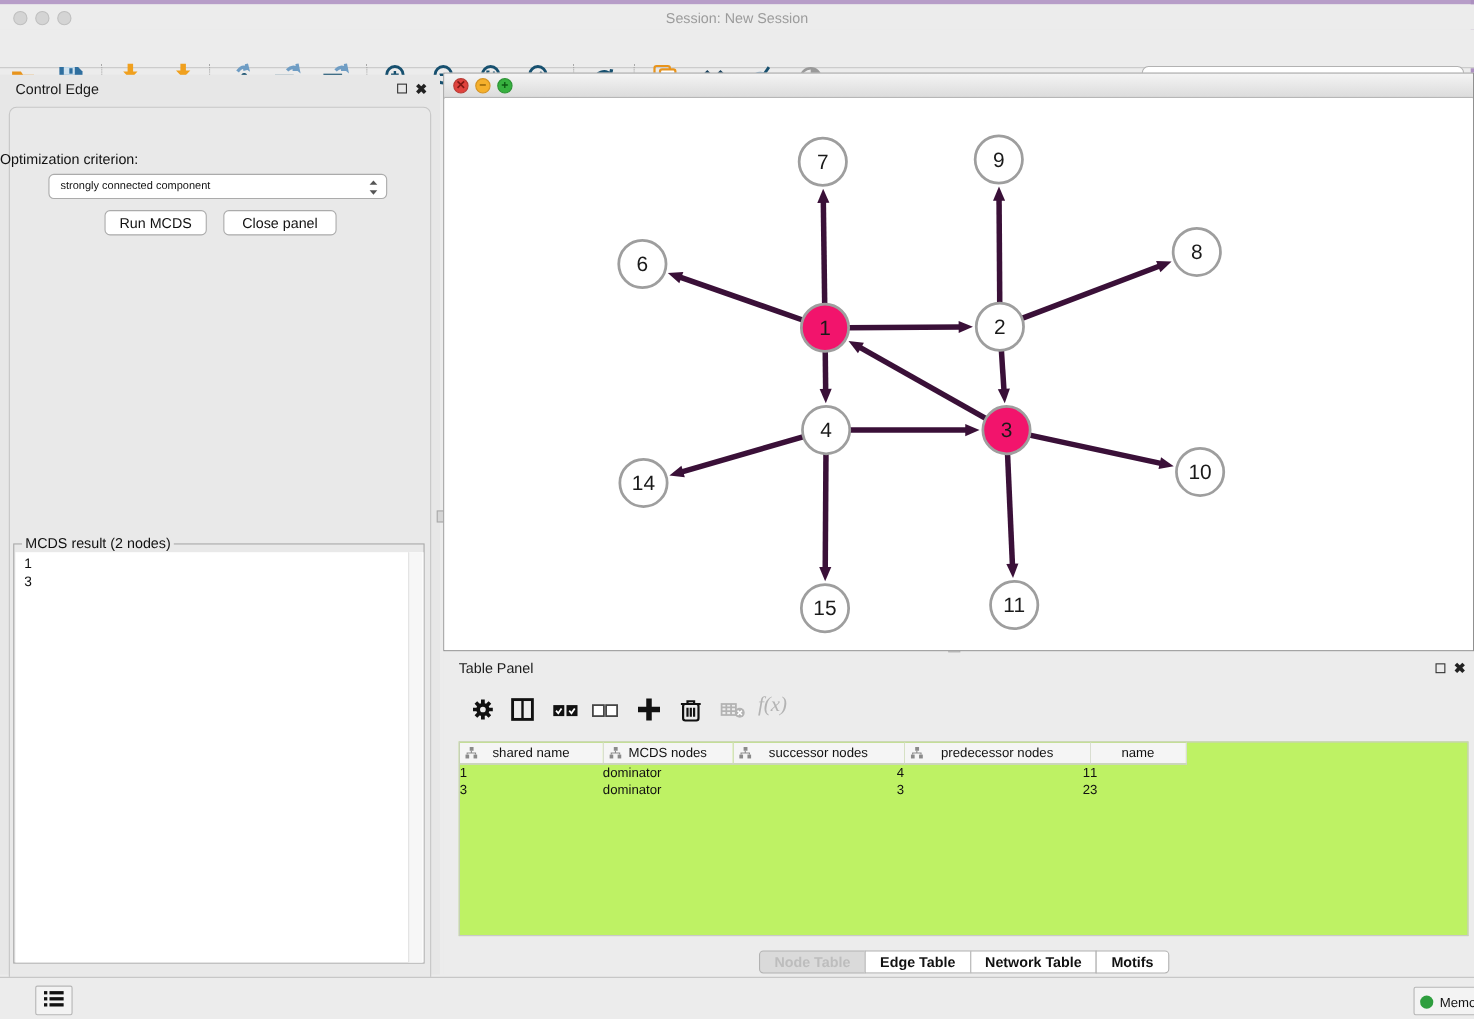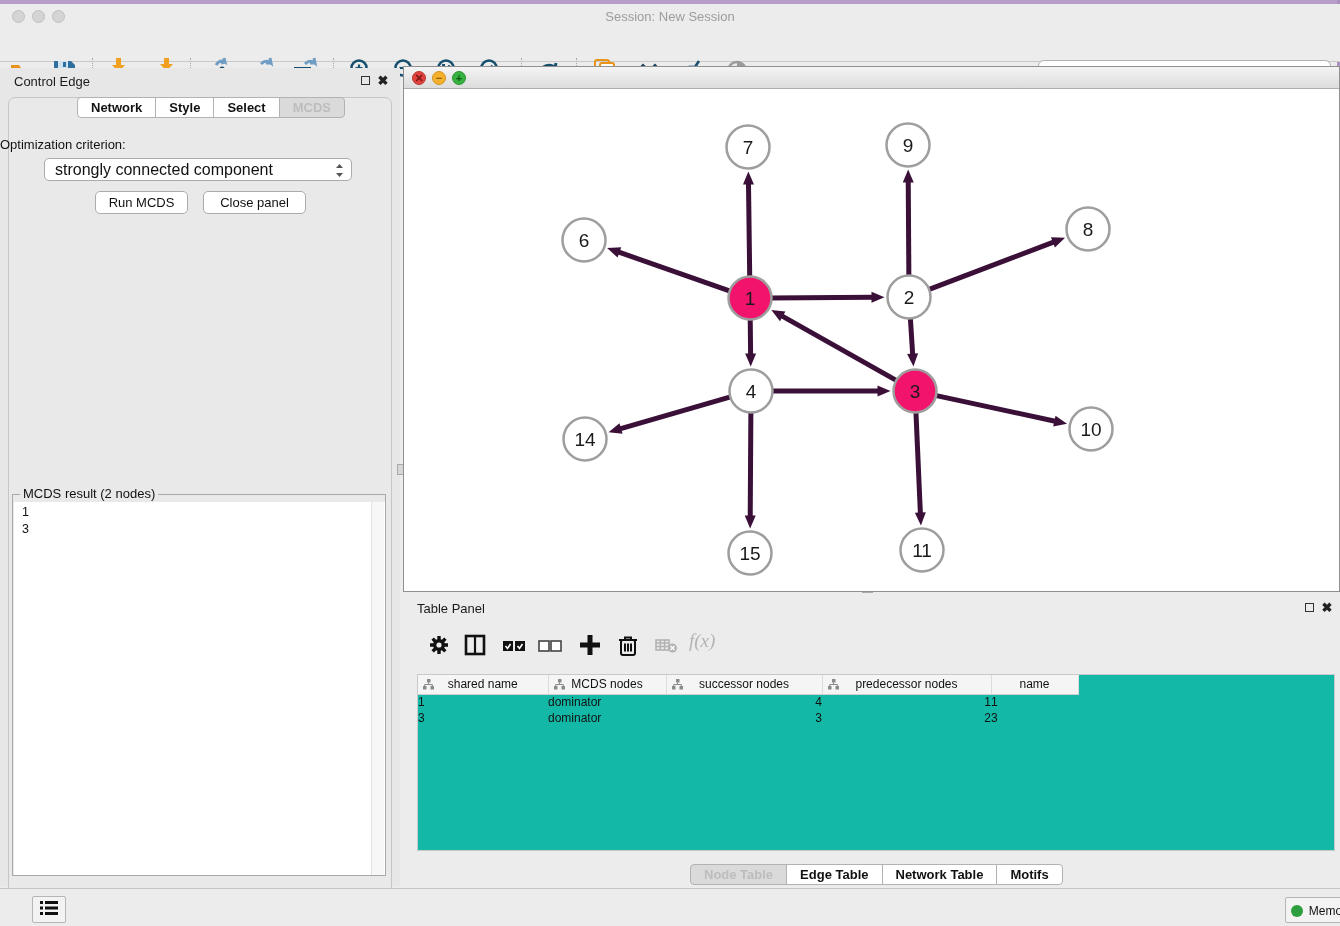--- a/index.html
+++ b/index.html
@@ -41,21 +41,21 @@
                 background:#e9e9e9; border:1px solid #c6c6c6; border-radius:7px; }
   .tabbar { position:absolute; white-space:nowrap; font-size:0; }
   .tab { display:inline-block; height:21px; line-height:19px; padding:0 13px; font-size:13px;
          font-weight:bold; color:#111; background:#fff; border:1px solid #b2b2b2; margin-left:-1px; }
   .tab:first-child { border-top-left-radius:4px; border-bottom-left-radius:4px; margin-left:0; }
   .tab:last-child { border-top-right-radius:4px; border-bottom-right-radius:4px; }
   .tab.active { background:#dadada; color:#bdbdbd; }
   .cp-tabs { top:29px; left:77px; z-index:5; }
   .opt-label { position:absolute; top:69px; left:0; width:400px; text-align:left; font-size:13px; color:#111; }
   .dropdown { position:absolute; top:90px; left:44px; width:308px; height:23px; background:#fff;
-              border:1px solid #ababab; border-radius:5px; font-size:16px; line-height:21px;
+              border:1px solid #ababab; border-radius:5px; font-size:10px; line-height:21px;
               padding-left:10px; color:#111; }
   .dd-arrows { position:absolute; right:6px; top:2px; width:11px; height:17px; }
   .btn { position:absolute; height:23px; background:#fff; border:1px solid #ababab; border-radius:5px;
          font-size:13px; text-align:center; line-height:21px; color:#111; }
   .groupbox { position:absolute; top:426px; left:12px; width:374px; height:382px;
               border:1px solid #a9a9a9; }
   .groupbox-legend { position:absolute; top:-9px; left:7px; background:#e9e9e9; padding:0 3px;
                      font-size:13px; color:#111; }
   .result-area { position:absolute; top:7px; left:1px; width:371px; height:373px; background:#fff;
                  font-size:12.5px; color:#111; line-height:17px; padding:2px 0 0 8px; white-space:pre; }
@@ -75,21 +75,21 @@
   .net-title { position:absolute; top:3px; left:0; width:935px; text-align:center; font-size:13px; color:#2b2b2b; }
   .net-canvas { position:absolute; top:23px; left:0; width:935px; height:501px; background:#fff; }
 
   
   .table-panel { position:absolute; top:594px; left:403px; width:937px; height:292px; background:#ececec; }
   .tp-header { position:absolute; top:5px; left:14px; }
   .tp-toolbar { position:absolute; top:30px; left:14px; width:909px; height:42px; }
   .tp-icon { position:absolute; top:8px; width:26px; height:26px; }
   .fx-label { position:absolute; top:6px; font-family:"Liberation Serif", serif; font-style:italic;
               font-size:19px; color:#b3b3b3; }
-  .table-box { position:absolute; top:80px; left:14px; width:918px; height:177px; background:#14b8a6;
+  .table-box { position:absolute; top:80px; left:14px; width:918px; height:177px; background:#bef264;
                border:1px solid #c9c9c9; }
   table.ntable { border-collapse:collapse; font-size:12px; table-layout:fixed; }
   table.ntable th { height:19px; font-weight:normal; color:#111; background:#f5f5f5;
                     border-right:1px solid #dcdcdc; border-bottom:1px solid #cfcfcf; text-align:center;
                     position:relative; }
   table.ntable th .col-ic { position:absolute; left:5px; top:4px; }
   table.ntable td { height:16px; color:#111; padding:0; }
   .al { text-align:left; padding-left:8px; }
   .al2 { text-align:left; padding-left:13px; }
   .ar { text-align:right; padding-right:8px; }
@@ -254,26 +254,20 @@
     </span>
   </div>
 
   <div class="control-panel">
     <div class="cp-header">
       <span class="panel-header-title">Control Edge</span>
     </div>
     <span class="ph-btn" style="left:358px; top:6px"><span class="float-glyph"></span></span>
     <span class="ph-btn x-glyph" style="left:376px; top:6px">✖</span>
     <div class="cp-content"></div>
-    <div class="tabbar cp-tabs">
-      <span class="tab">Network</span>
-      <span class="tab">Style</span>
-      <span class="tab">Select</span>
-      <span class="tab active">MCDS</span>
-    </div>
     <div class="opt-label">Optimization criterion:</div>
     <div class="dropdown">
       <span>strongly connected component</span>
       <span class="dd-arrows">
         <svg width="11" height="19">
             <path d="M2 7 L5.5 3 L9 7 z" fill="#555"></path>
             <path d="M2 12 L5.5 16 L9 12 z" fill="#555"></path>
           </svg>
       </span>
     </div>

